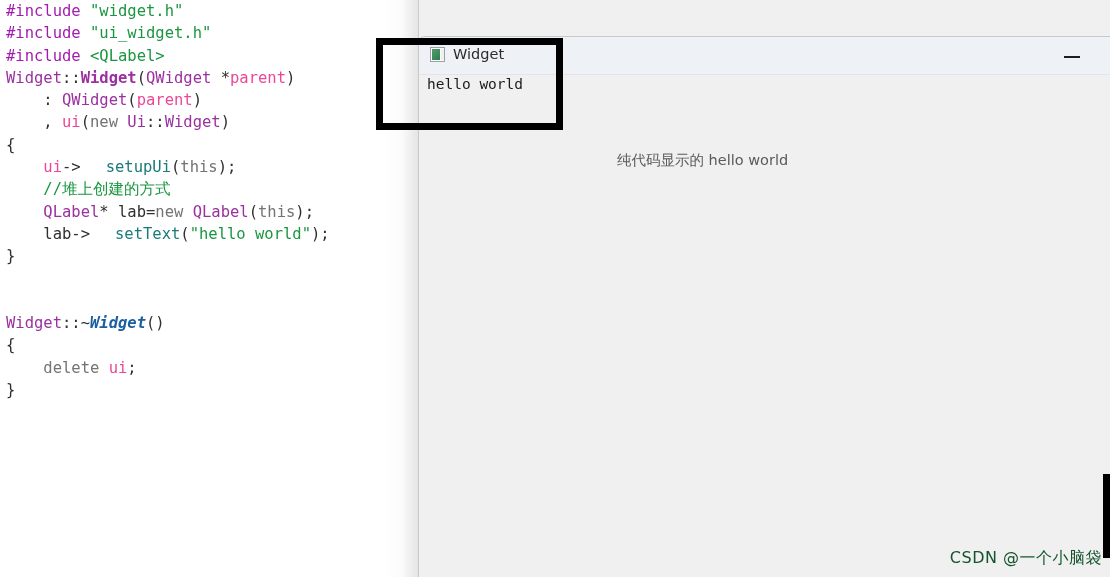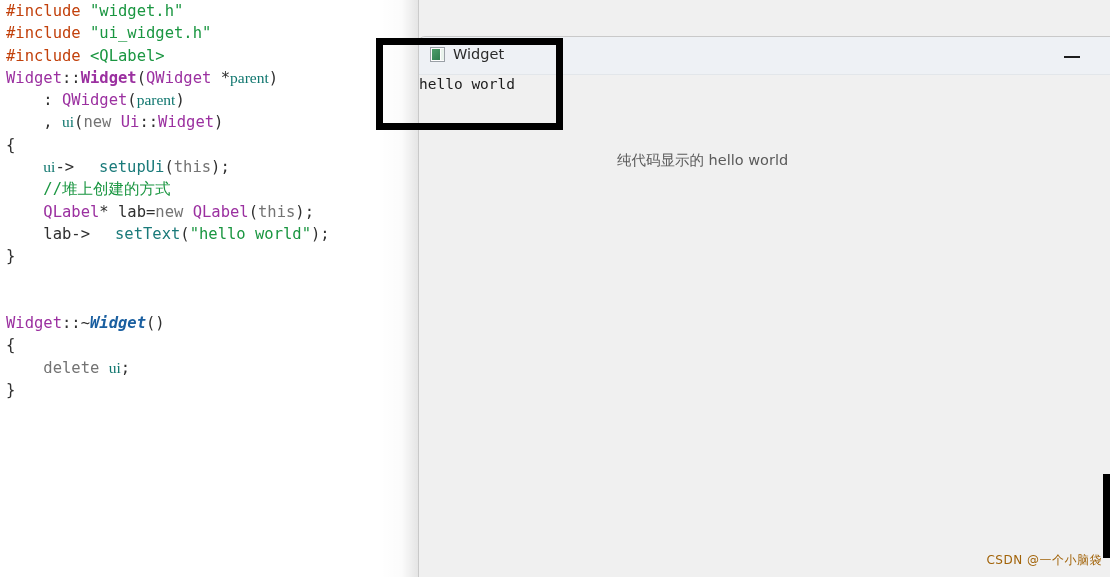--- a/index.html
+++ b/index.html
@@ -24,26 +24,26 @@
   }
   #code-text{
     position:absolute;left:6px;top:0px;
     font-family:"DejaVu Sans Mono","Liberation Mono",monospace;
     font-size:15.5px;
     line-height:22.3px;
     white-space:pre;
     color:#303030;
   }
   .ln{display:block;height:22.3px;}
-  .t-pre{color:#c2410c;}      
+  .t-pre{color:#a21caf;}      
   .t-str{color:#1a9641;}      
   .t-type{color:#9b30a0;}     
   .t-typeb{color:#9b30a0;font-weight:bold;}
   .t-typebi{color:#1a5fa0;font-weight:bold;font-style:italic;}
-  .t-var{color:#0f766e;font-family:Liberation Serif, serif;}      
+  .t-var{color:#ec4899;}      
   .t-kw{color:#737373;}       
   .t-fn{color:#1a7a7a;margin-left:25px;}       
   .t-cmt{color:#1a9641;}      
   .t-pln{color:#303030;}
   .t-op{color:#303030;}
 
   
   #qt-window{
     position:absolute;left:418px;top:36px;width:692px;height:541px;
     background:#f0f0f0;
@@ -83,21 +83,21 @@
     font-family:"DejaVu Sans","Liberation Sans",sans-serif;
   }
   #qt-minimize{
     position:absolute;right:30px;top:14px;width:16px;height:12px;
     cursor:default;
   }
   #qt-minimize span{
     position:absolute;left:0;top:5px;width:16px;height:2px;background:#1d1d1d;display:block;
   }
   #qt-label-code{
-    position:absolute;left:0px;top:39px;
+    position:absolute;left:8px;top:39px;
     font-family:"DejaVu Sans Mono","Liberation Mono",monospace;
     font-size:14.5px;color:#1c1c1c;white-space:pre;
   }
 
   
   .caption{
     position:absolute;
     font-size:14.5px;color:#5a5a5a;
     font-family:"DejaVu Sans","Liberation Sans",sans-serif;
     white-space:nowrap;
@@ -117,21 +117,21 @@
   #annotation-box{
     position:absolute;left:376px;top:38px;width:187px;height:92px;
     border:7px solid #000000;
     box-sizing:border-box;
     pointer-events:none;
   }
 
   
   #watermark{
     position:absolute;right:8px;bottom:8px;
-    font-size:12px;color:#a16207;
+    font-size:16px;color:#14532d;
     font-family:"DejaVu Sans","Liberation Sans",sans-serif;
     letter-spacing:0.5px;
   }
 </style>
 </head>
 <body>
 
 <div id="code-pane">
   <div id="code-text"><span class="ln"><span class="t-pre">#include </span><span class="t-str">"widget.h"</span></span><span class="ln"><span class="t-pre">#include </span><span class="t-str">"ui_widget.h"</span></span><span class="ln"><span class="t-pre">#include </span><span class="t-str">&lt;QLabel&gt;</span></span><span class="ln"><span class="t-type">Widget</span><span class="t-op">::</span><span class="t-typeb">Widget</span><span class="t-op">(</span><span class="t-type">QWidget</span><span class="t-op"> *</span><span class="t-var">parent</span><span class="t-op">)</span></span><span class="ln"><span class="t-op">    : </span><span class="t-type">QWidget</span><span class="t-op">(</span><span class="t-var">parent</span><span class="t-op">)</span></span><span class="ln"><span class="t-op">    , </span><span class="t-var">ui</span><span class="t-op">(</span><span class="t-kw">new</span><span class="t-op"> </span><span class="t-type">Ui</span><span class="t-op">::</span><span class="t-type">Widget</span><span class="t-op">)</span></span><span class="ln"><span class="t-op">{</span></span><span class="ln"><span class="t-op">    </span><span class="t-var">ui</span><span class="t-op">-&gt;</span><span class="t-fn">setupUi</span><span class="t-op">(</span><span class="t-kw">this</span><span class="t-op">);</span></span><span class="ln"><span class="t-op">    </span><span class="t-cmt">//堆上创建的方式</span></span><span class="ln"><span class="t-op">    </span><span class="t-type">QLabel</span><span class="t-op">* </span><span class="t-pln">lab</span><span class="t-op">=</span><span class="t-kw">new</span><span class="t-op"> </span><span class="t-type">QLabel</span><span class="t-op">(</span><span class="t-kw">this</span><span class="t-op">);</span></span><span class="ln"><span class="t-op">    </span><span class="t-pln">lab</span><span class="t-op">-&gt;</span><span class="t-fn">setText</span><span class="t-op">(</span><span class="t-str">"hello world"</span><span class="t-op">);</span></span><span class="ln"><span class="t-op">}</span></span><span class="ln">&nbsp;</span><span class="ln">&nbsp;</span><span class="ln"><span class="t-type">Widget</span><span class="t-op">::~</span><span class="t-typebi">Widget</span><span class="t-op">()</span></span><span class="ln"><span class="t-op">{</span></span><span class="ln"><span class="t-op">    </span><span class="t-kw">delete</span><span class="t-op"> </span><span class="t-var">ui</span><span class="t-op">;</span></span><span class="ln"><span class="t-op">}</span></span></div>
   <div id="code-pane-shadow"></div>

